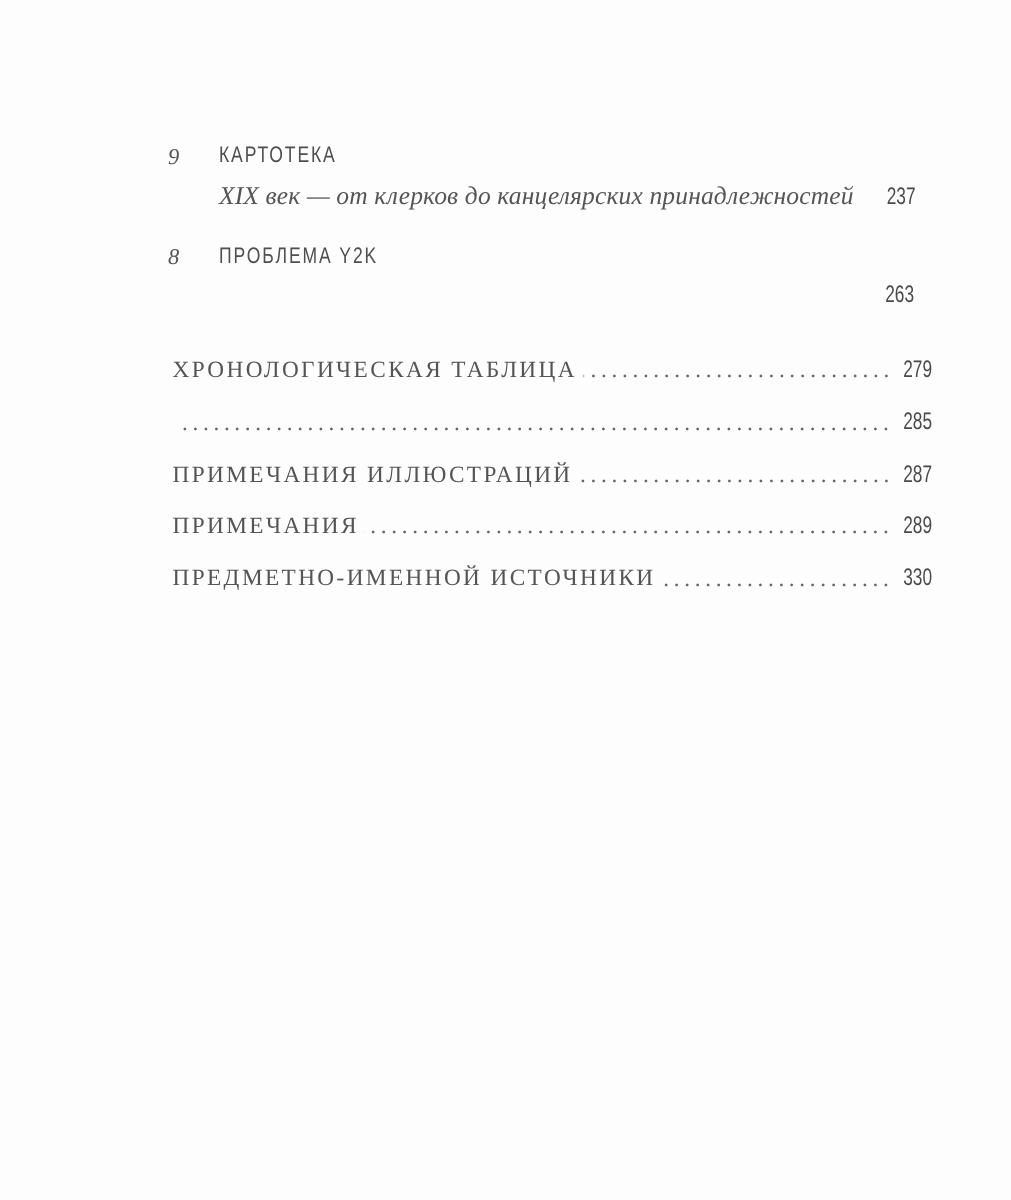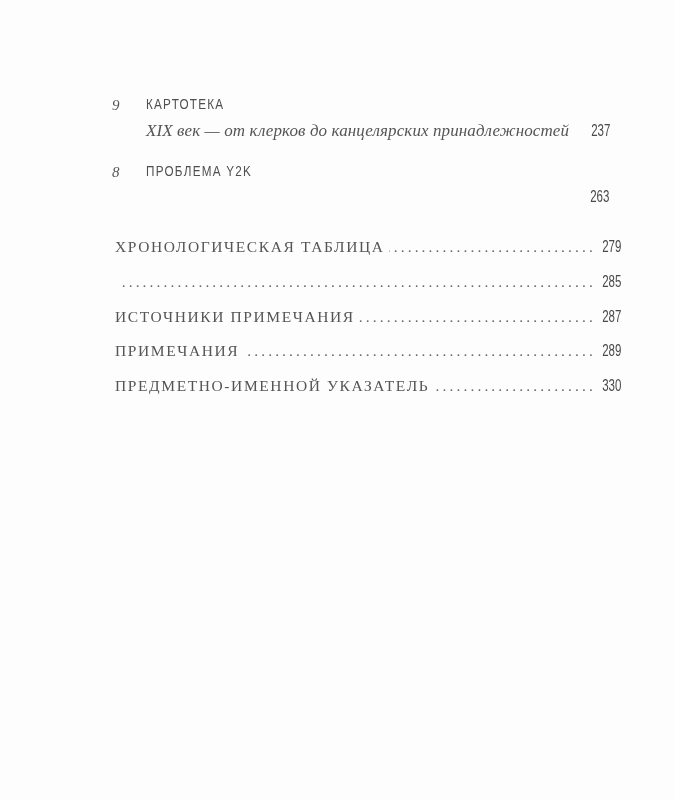--- a/index.html
+++ b/index.html
@@ -152,30 +152,30 @@
     <span class="bm-dots">........................................................................................................................</span>
     <span class="bm-num">279</span>
   </div>
 
   <div class="bm-row" style="top:273px;">
     <span class="bm-dots">........................................................................................................................</span>
     <span class="bm-num">285</span>
   </div>
 
   <div class="bm-row" style="top:308px;">
-    <span class="bm-label">ИСТОЧНИКИ ПРИМЕЧАНИЯ</span>
+    <span class="bm-label">ПРИМЕЧАНИЯ ИЛЛЮСТРАЦИЙ</span>
     <span class="bm-dots">........................................................................................................................</span>
     <span class="bm-num">287</span>
   </div>
 
   <div class="bm-row" style="top:342px;">
     <span class="bm-label">ПРИМЕЧАНИЯ</span>
     <span class="bm-dots">........................................................................................................................</span>
     <span class="bm-num">289</span>
   </div>
 
   <div class="bm-row" style="top:377px;">
-    <span class="bm-label">ПРЕДМЕТНО-ИМЕННОЙ УКАЗАТЕЛЬ</span>
+    <span class="bm-label">ПРЕДМЕТНО-ИМЕННОЙ ИСТОЧНИКИ</span>
     <span class="bm-dots">........................................................................................................................</span>
     <span class="bm-num">330</span>
   </div>
 
 </div>
 
 </body></html>

